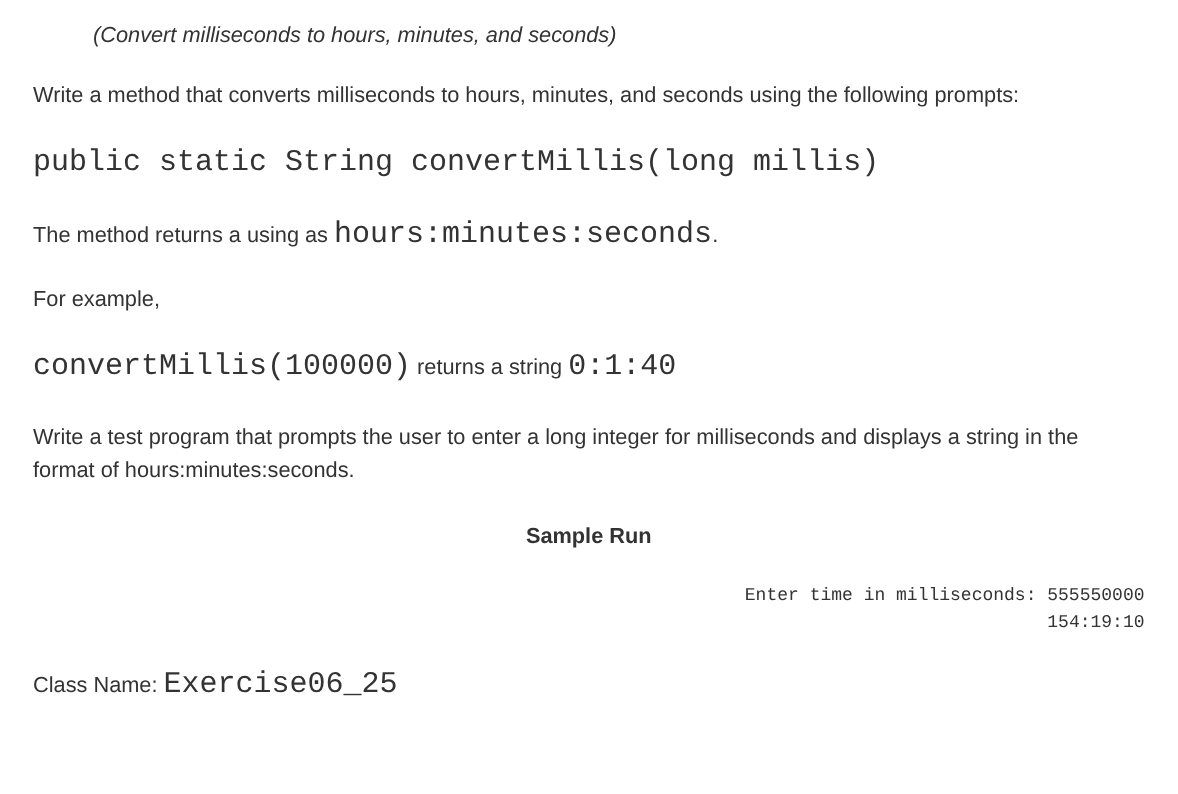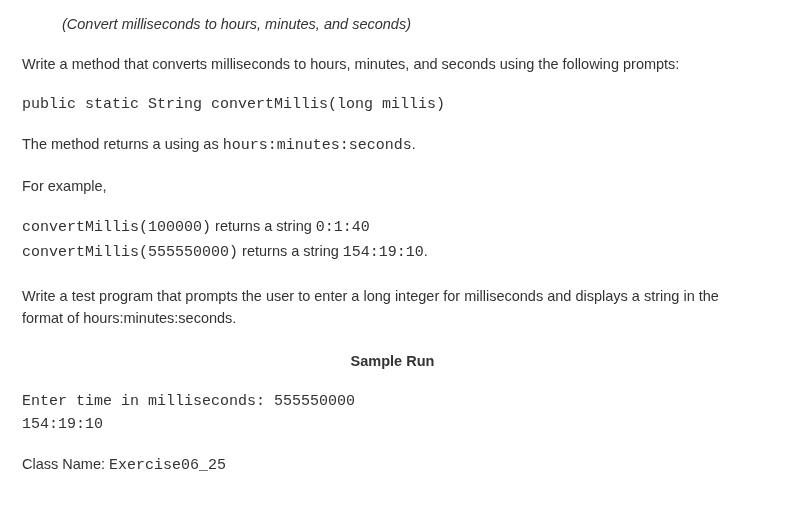--- a/index.html
+++ b/index.html
@@ -19,39 +19,40 @@
     .title {
       font-style: italic;
       margin-bottom: 18px;
       margin-left: 40px;
     }
     .para {
       margin-bottom: 18px;
     }
     .code {
       font-family: "Courier New", Courier, monospace;
-      font-size: 15px;
+      font-size: 20px;
     }
     .sample-heading {
       font-weight: bold;
       margin-bottom: 18px;
       margin-top: 22px;
       text-align: center;
     }
     .example-block {
       margin-bottom: 22px;
     }
     .example-line {
       line-height: 1.55;
     }
     .sample-run {
       font-family: "Courier New", Courier, monospace;
-      font-size: 15px;
+      font-size: 12px;
       margin-bottom: 18px;
       line-height: 1.5;
+      text-align: right;
     }
   </style>
 </head>
 <body>
 
 <div class="title">(Convert milliseconds to hours, minutes, and seconds)</div>
 
 <div class="para">Write a method that converts milliseconds to hours, minutes, and seconds using the following prompts:</div>
 
 <div class="para code">public static String convertMillis(long millis)</div>
@@ -59,23 +60,20 @@
 <div class="para">
   <span>The method returns a using as </span><span class="code">hours:minutes:seconds</span><span>.</span>
 </div>
 
 <div class="para">For example,</div>
 
 <div class="example-block">
   <div class="example-line">
     <span class="code">convertMillis(100000)</span><span>  returns a string </span><span class="code">0:1:40</span><span></span>
   </div>
-  <div class="example-line">
-    <span class="code">convertMillis(555550000)</span><span>  returns a string </span><span class="code">154:19:10</span><span>.</span>
-  </div>
 </div>
 
 <div class="para">Write a test program that prompts the user to enter a long integer for milliseconds and displays a string in the format of hours:minutes:seconds.</div>
 
 <div class="sample-heading">Sample Run</div>
 
 <div class="sample-run">
   <div>Enter time in milliseconds: 555550000</div>
   <div>154:19:10</div>
 </div>

